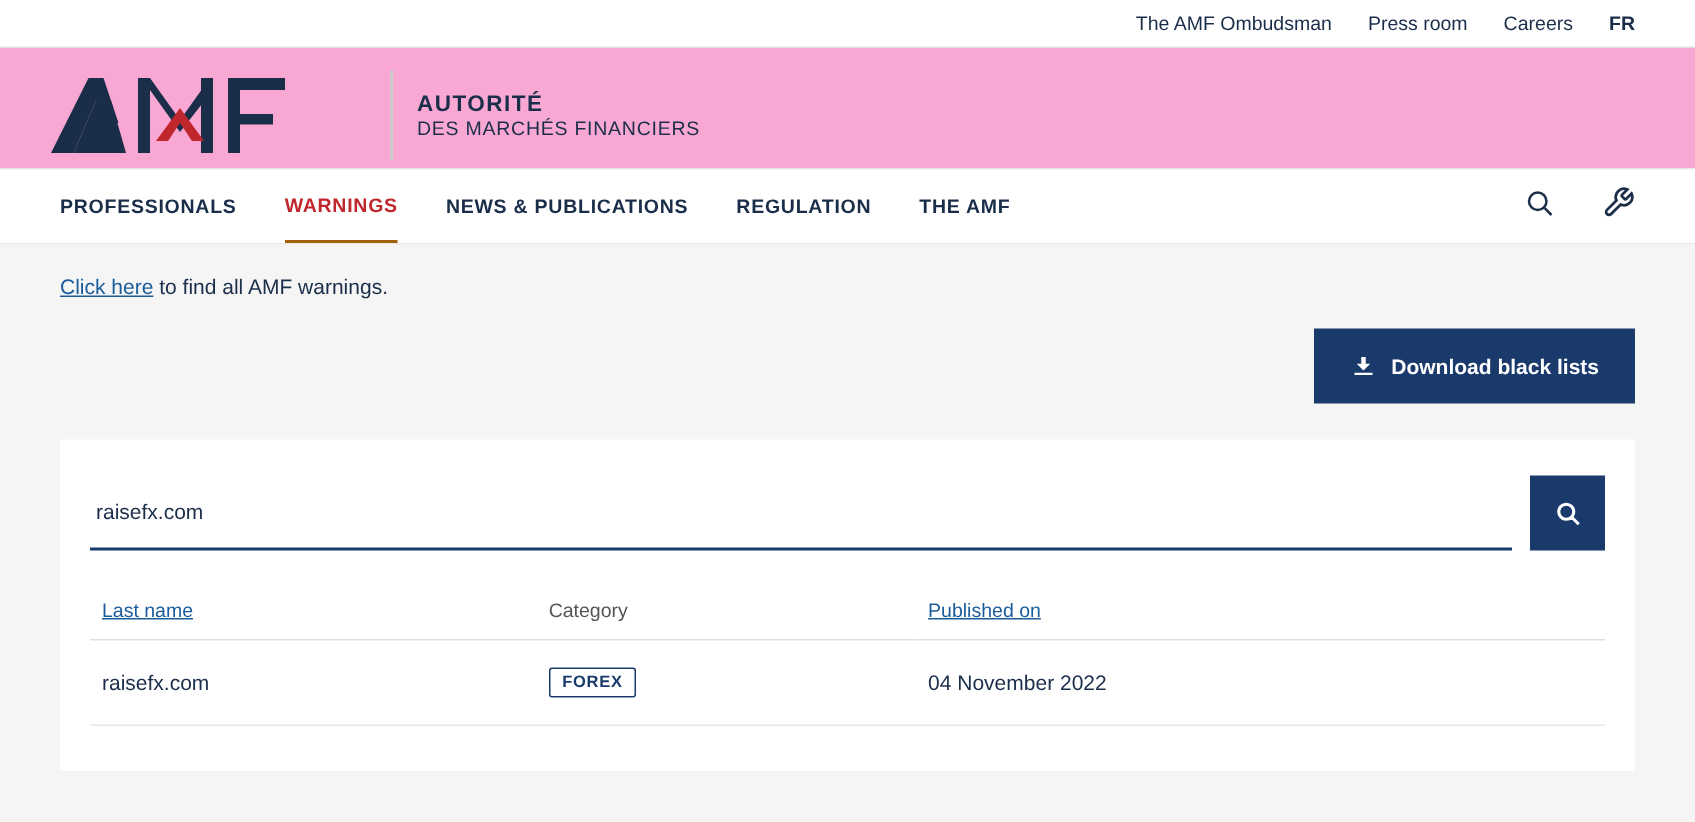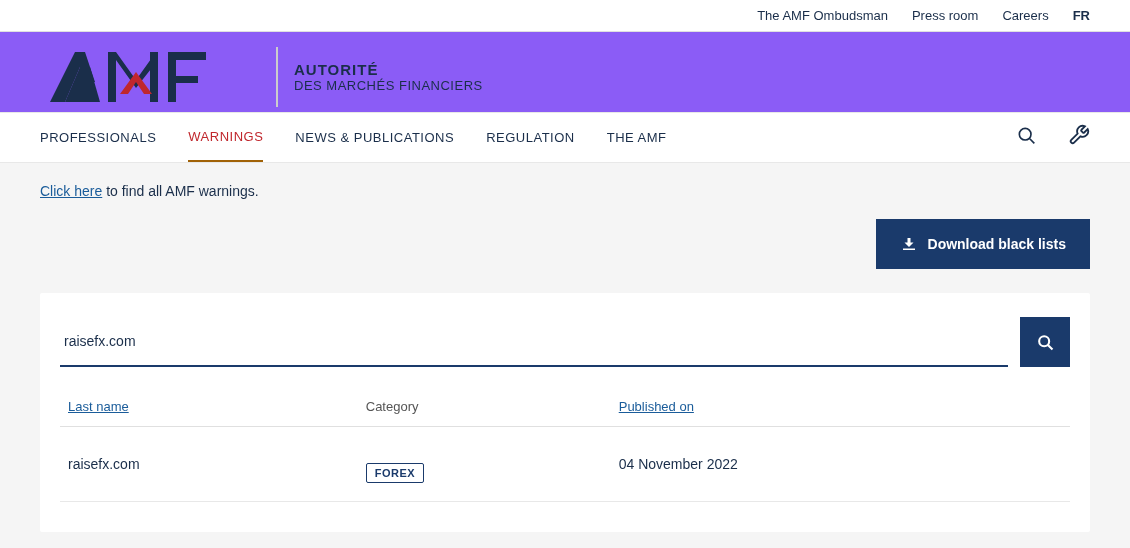--- a/index.html
+++ b/index.html
@@ -21,22 +21,22 @@
       font-size: 13px;
     }
     .top-bar .lang {
       font-size: 13px;
       color: #1a2e4a;
       font-weight: bold;
     }
 
     
     .header {
-      background: #8b5cf6;
-      padding: 10px 40px 0 40px;
+      background: #f9a8d4;
+      padding: 10px 40px 0 24px;
       display: flex;
       align-items: center;
       gap: 20px;
       border-bottom: none;
     }
     .logo-container {
       display: flex;
       align-items: center;
       gap: 16px;
     }
@@ -72,21 +72,21 @@
       padding: 0 40px;
       display: flex;
       align-items: center;
       border-top: 1px solid #e8e8e8;
       border-bottom: 1px solid #e8e8e8;
       gap: 32px;
     }
     .nav-item {
       padding: 16px 0;
       font-size: 13px;
-      font-weight: 400;
+      font-weight: 700;
       color: #1a2e4a;
       cursor: pointer;
       text-decoration: none;
       letter-spacing: 0.5px;
     }
     .nav-item.active {
       color: #c0272d;
       border-bottom: 2px solid #a16207;
     }
     .nav-spacer { flex: 1; }
@@ -237,21 +237,20 @@
     }
     .forex-badge {
       border: 1.5px solid #1a3a6b;
       color: #1a3a6b;
       font-size: 11px;
       font-weight: bold;
       padding: 3px 8px;
       letter-spacing: 0.5px;
       border-radius: 2px;
       display: inline-block;
-      margin-top: 18px;
     }
   </style>
 </head>
 <body>
 
 <div class="top-bar">
   <a href="#">The AMF Ombudsman</a>
   <a href="#">Press room</a>
   <a href="#">Careers</a>
   <span class="lang">FR</span>

